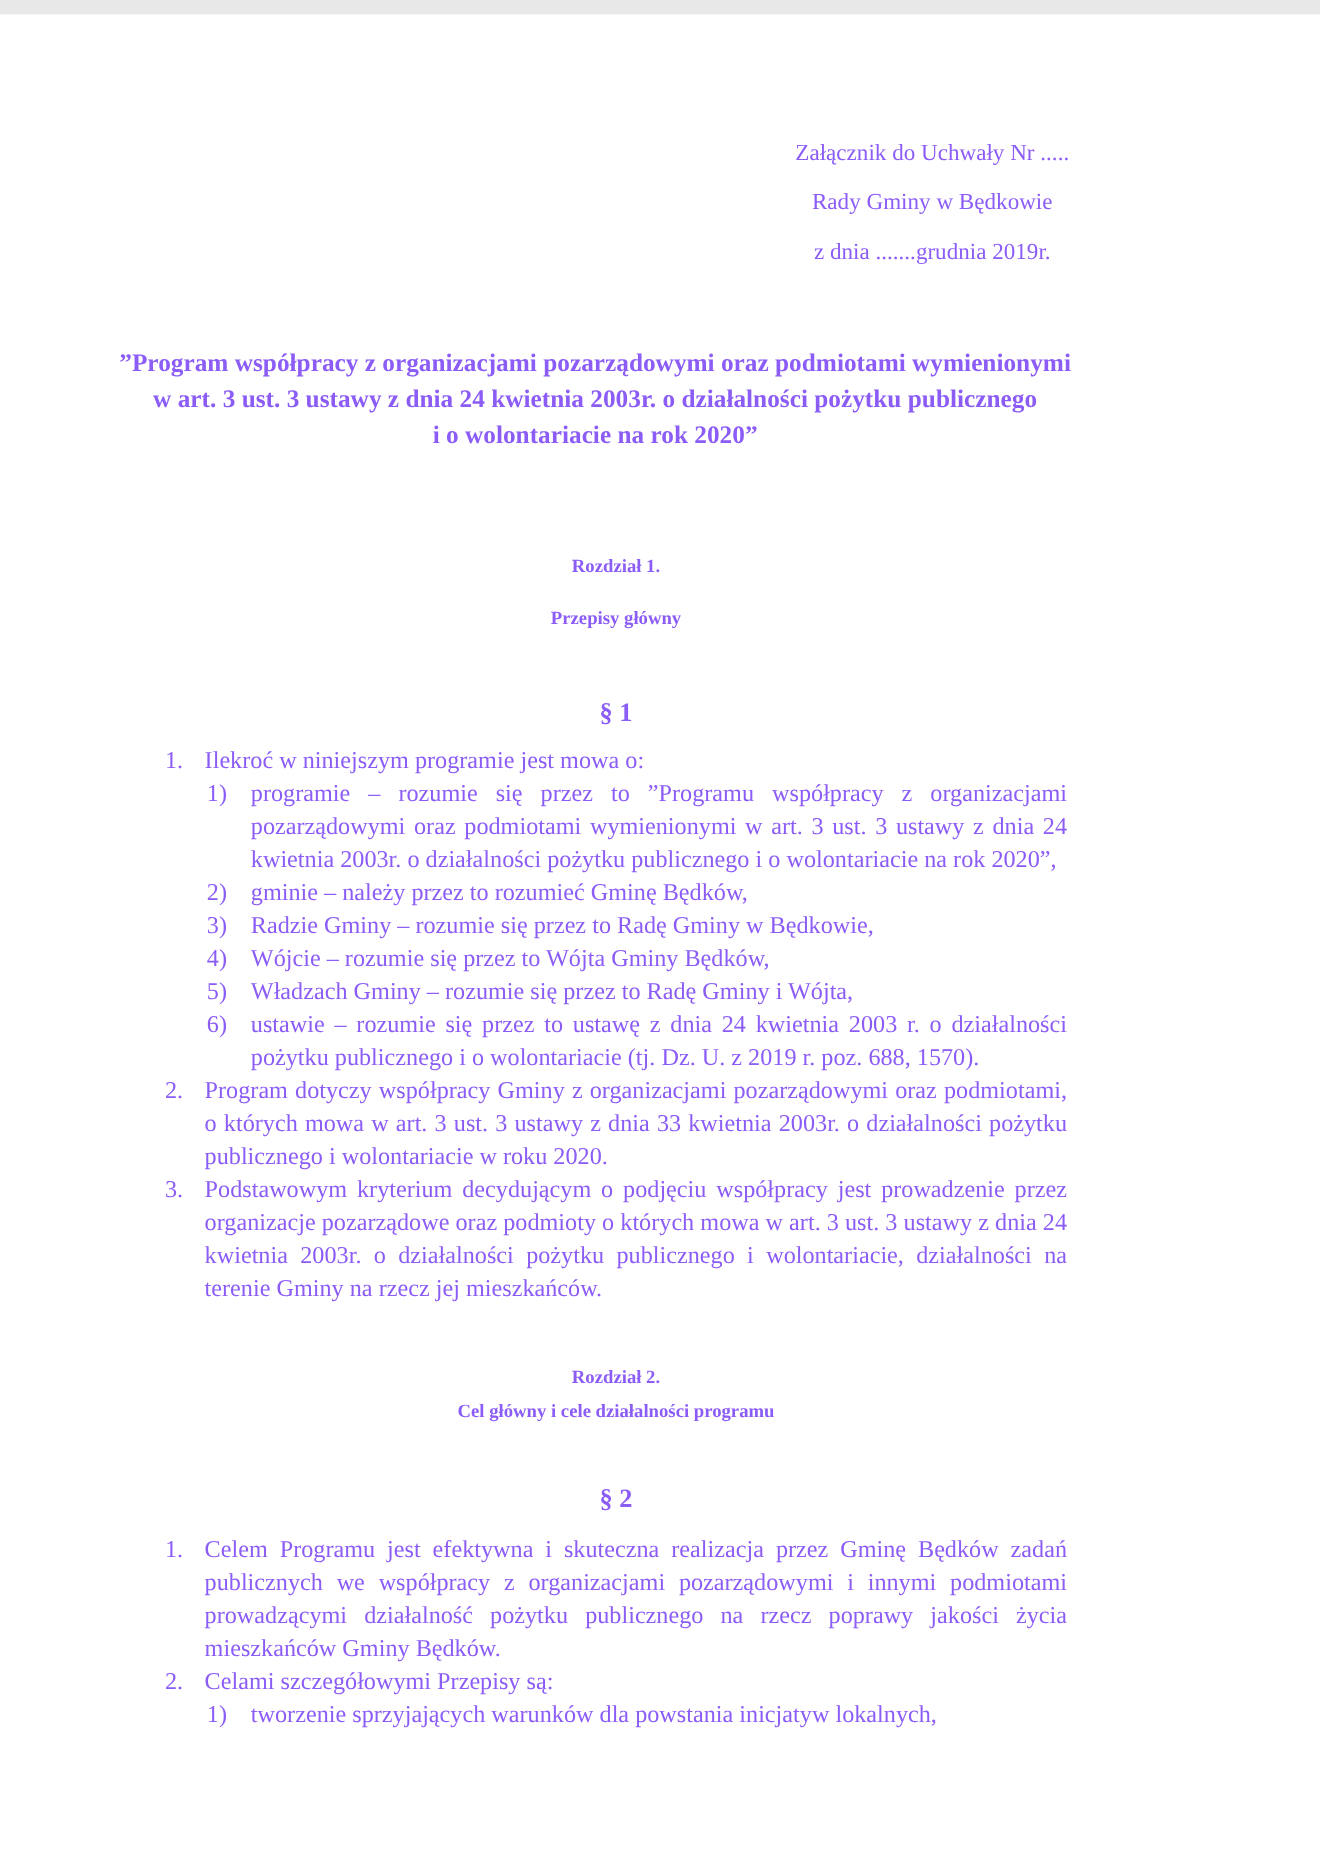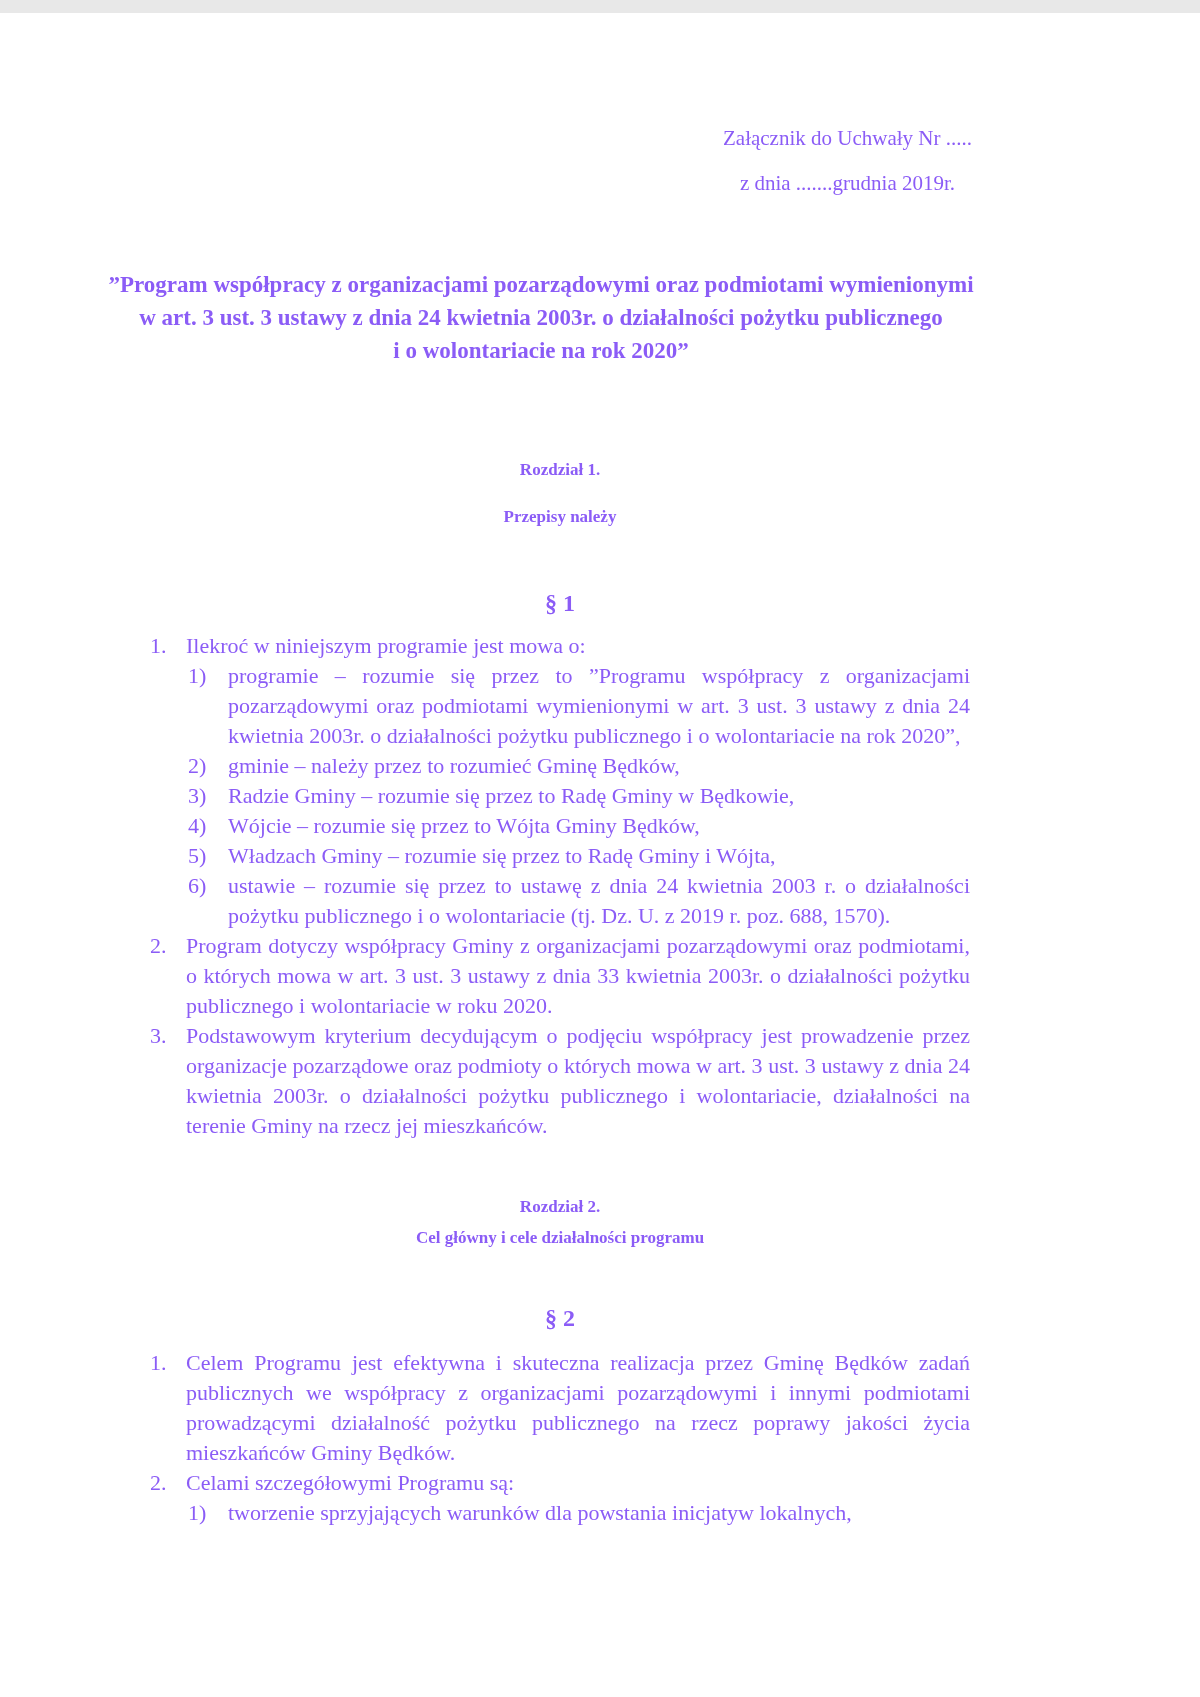--- a/index.html
+++ b/index.html
@@ -78,33 +78,34 @@
   .sub .num { flex: 0 0 40px; }
 </style>
 </head>
 <body>
 
 <div class="sheet">
 
   <div class="ref-block">
     <div class="ref-inner">
       <div>Załącznik do Uchwały Nr .....</div>
+      <div>Rady Gminy w Będkowie</div>
       <div>z dnia .......grudnia 2019r.</div>
     </div>
   </div>
 
   <div class="doc-title">
     <div class="line">”Program współpracy z organizacjami pozarządowymi oraz podmiotami wymienionymi</div>
     <div class="line">w art. 3 ust. 3 ustawy z dnia 24 kwietnia 2003r. o działalności pożytku publicznego</div>
     <div class="line">i o wolontariacie na rok 2020”</div>
   </div>
 
   <div class="chapter-head first">
     <div>Rozdział 1.</div>
-    <div>Przepisy należy</div>
+    <div>Przepisy główny</div>
   </div>
 
   <div class="section-symbol s1">§ 1</div>
 
   <div class="list">
 
     <div>
       <div class="row">
         <div class="num">1.</div>
         <div class="txt">Ilekroć w niniejszym programie jest mowa o:</div>
@@ -158,21 +159,21 @@
   <div class="list second">
 
     <div class="row">
       <div class="num">1.</div>
       <div class="txt">Celem Programu jest efektywna i skuteczna realizacja przez Gminę Będków zadań publicznych we współpracy z organizacjami pozarządowymi i innymi podmiotami prowadzącymi działalność pożytku publicznego na rzecz poprawy jakości życia mieszkańców Gminy Będków.</div>
     </div>
 
     <div>
       <div class="row">
         <div class="num">2.</div>
-        <div class="txt">Celami szczegółowymi Programu są:</div>
+        <div class="txt">Celami szczegółowymi Przepisy są:</div>
       </div>
       <div class="subs">
         <div class="row sub">
           <div class="num">1)</div>
           <div class="txt">tworzenie sprzyjających warunków dla powstania inicjatyw lokalnych,</div>
         </div>
       </div>
     </div>
   </div>
 

